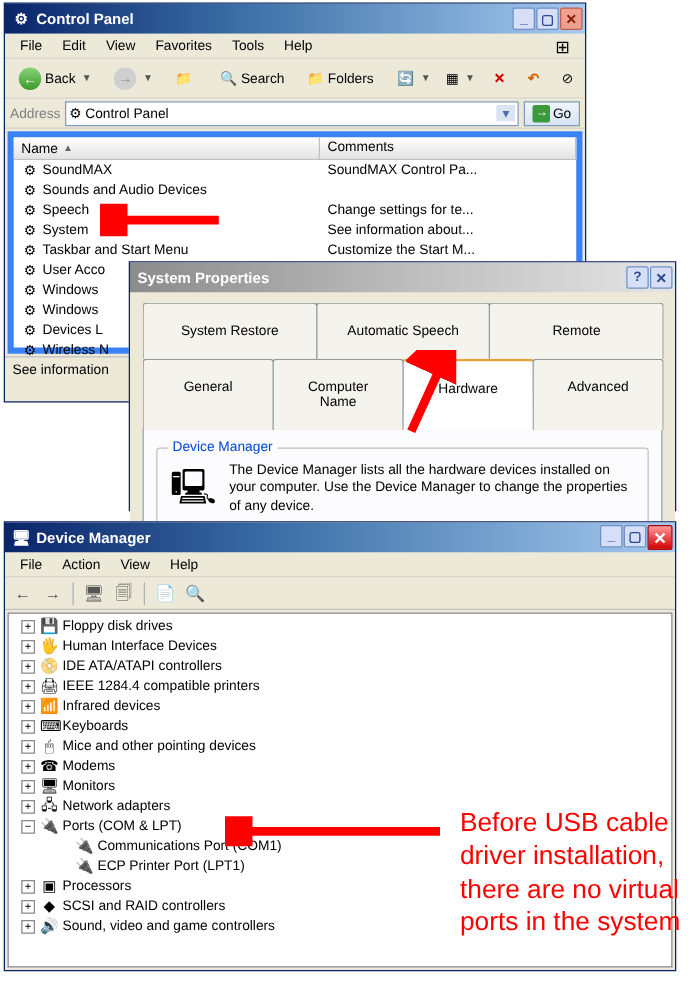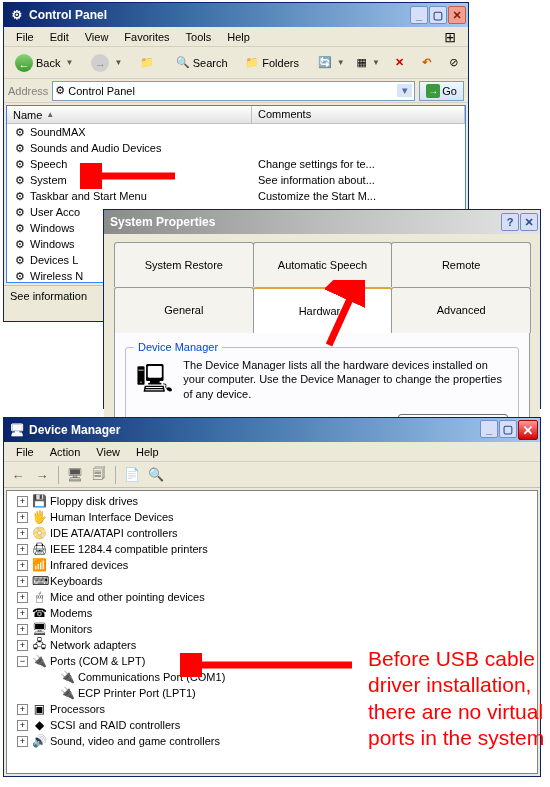--- a/index.html
+++ b/index.html
@@ -100,21 +100,21 @@
   }
   .addrfield .dd { margin-left:auto; width:15px;text-align:center;background:#dbe4f3;color:#4a6ea9;}
   .go-btn {
     height:20px; padding:0 6px; display:flex; align-items:center; gap:2px;
     background:linear-gradient(#f0f6fd,#d6e4f6);
     border:1px solid #7f9db9; color:#000;
   }
   .go-arr { width:14px;height:14px;background:#3c9a3c;border-radius:2px;color:#fff;display:flex;align-items:center;justify-content:center;font-size:10px;}
   .listview {
     background:#fff;
-    border:1px solid #3b82f6;
+    border:5px solid #3b82f6;
     margin:2px;
   }
   .lv-header {
     display:flex;
     height:18px;
     background:linear-gradient(#fff,#e3e3e3);
     border-bottom:1px solid #c0c0c0;
   }
   .lv-header .col {
     padding:2px 6px;
@@ -278,20 +278,23 @@
         <span style="font-size:8px;color:#666;">▲</span>
       </div>
       <div class="col" style="flex:1;">Comments</div>
     </div>
     <div class="lv-body" id="cp-lv-body">
         <div class="lv-row">
           <div class="cell" style="width:245px;">
             <span class="ic">⚙</span>
             <span>SoundMAX</span>
           </div>
+          <div class="cell" style="flex:1;">
+            <span>SoundMAX Control Pa...</span>
+          </div>
         </div>
         <div class="lv-row">
           <div class="cell" style="width:245px;">
             <span class="ic">⚙</span>
             <span>Sounds and Audio Devices</span>
           </div>
         </div>
         <div class="lv-row">
           <div class="cell" style="width:245px;">
             <span class="ic">⚙</span>
@@ -380,20 +383,21 @@
     </div>
   </div>
   <div class="sp-body">
     <div class="tabrow">
       <div class="tab top">System Restore</div>
       <div class="tab top">Automatic Speech</div>
       <div class="tab top">Remote</div>
     </div>
     <div class="tabrow">
       <div class="tab bot">General</div>
+      <div class="tab bot">Computer Name</div>
       <div class="tab bot highlight">Hardware</div>
       <div class="tab bot">Advanced</div>
     </div>
     <div class="tabpanel" style="height:120px;">
       <div class="groupbox">
         <div class="gb-title">Device Manager</div>
         <div class="gb-row">
           <div style="font-size:28px;">🖳</div>
           <div class="gb-text">The Device Manager lists all the hardware devices installed on your computer. Use the Device Manager to change the properties of any device.</div>
         </div>

